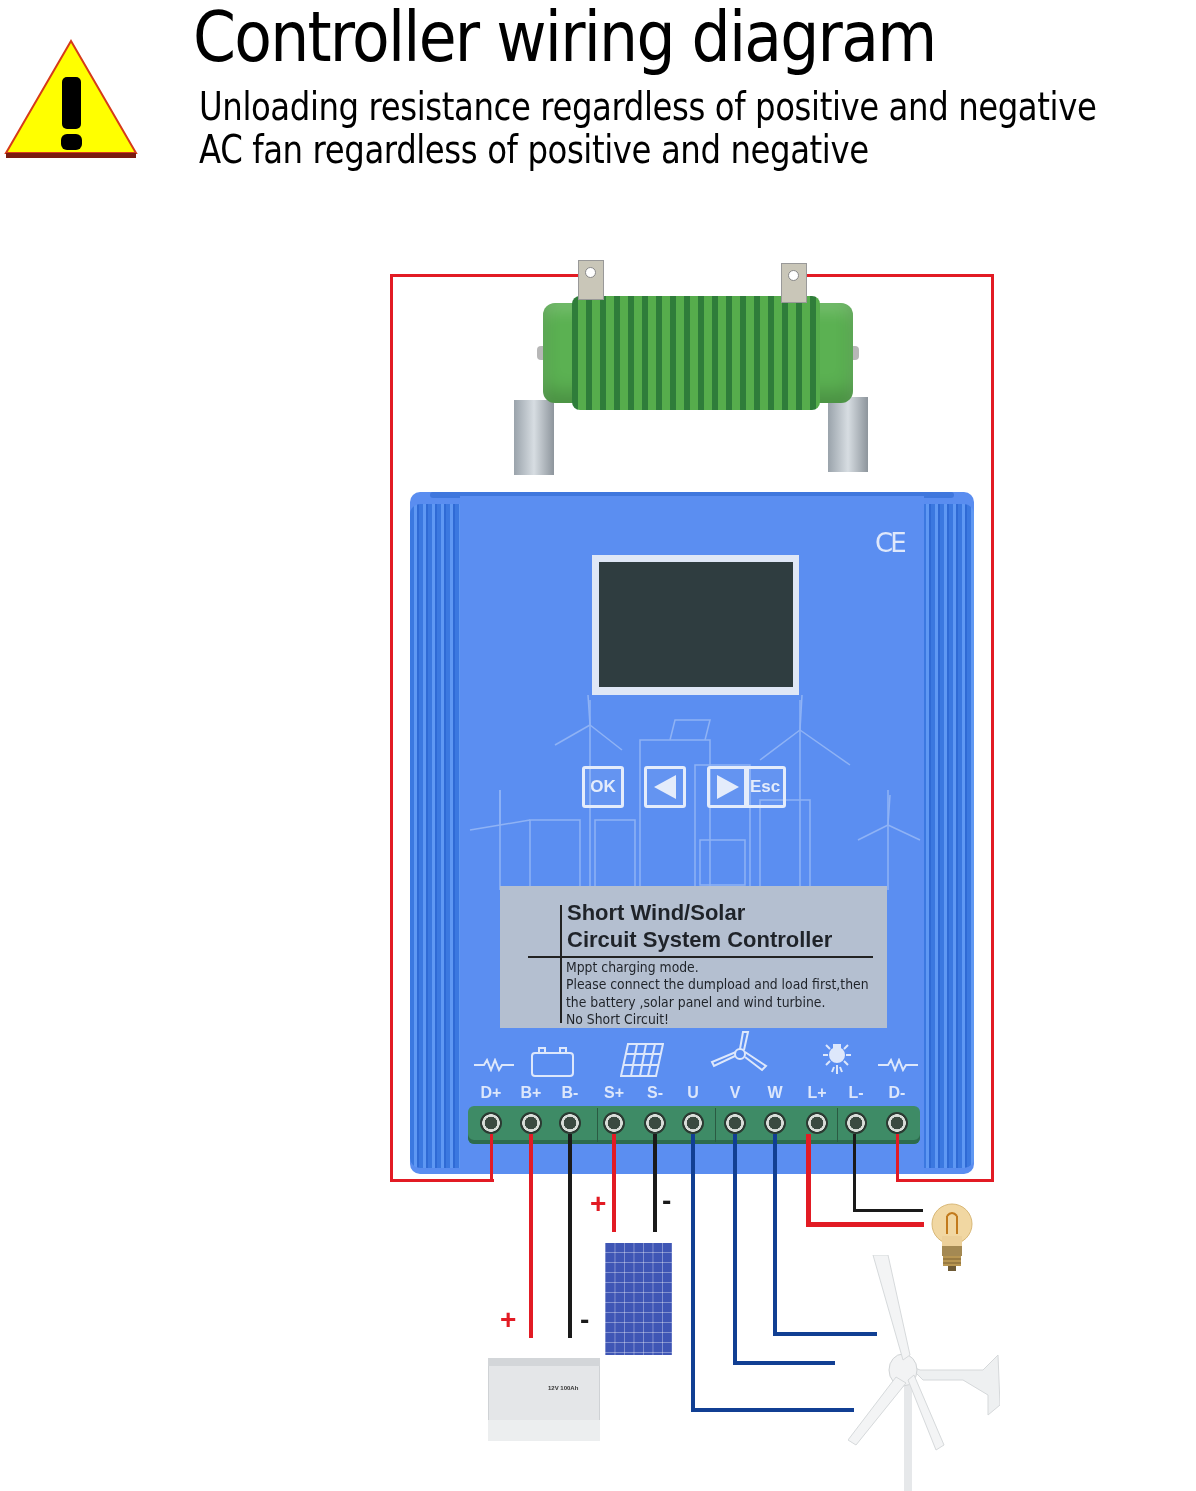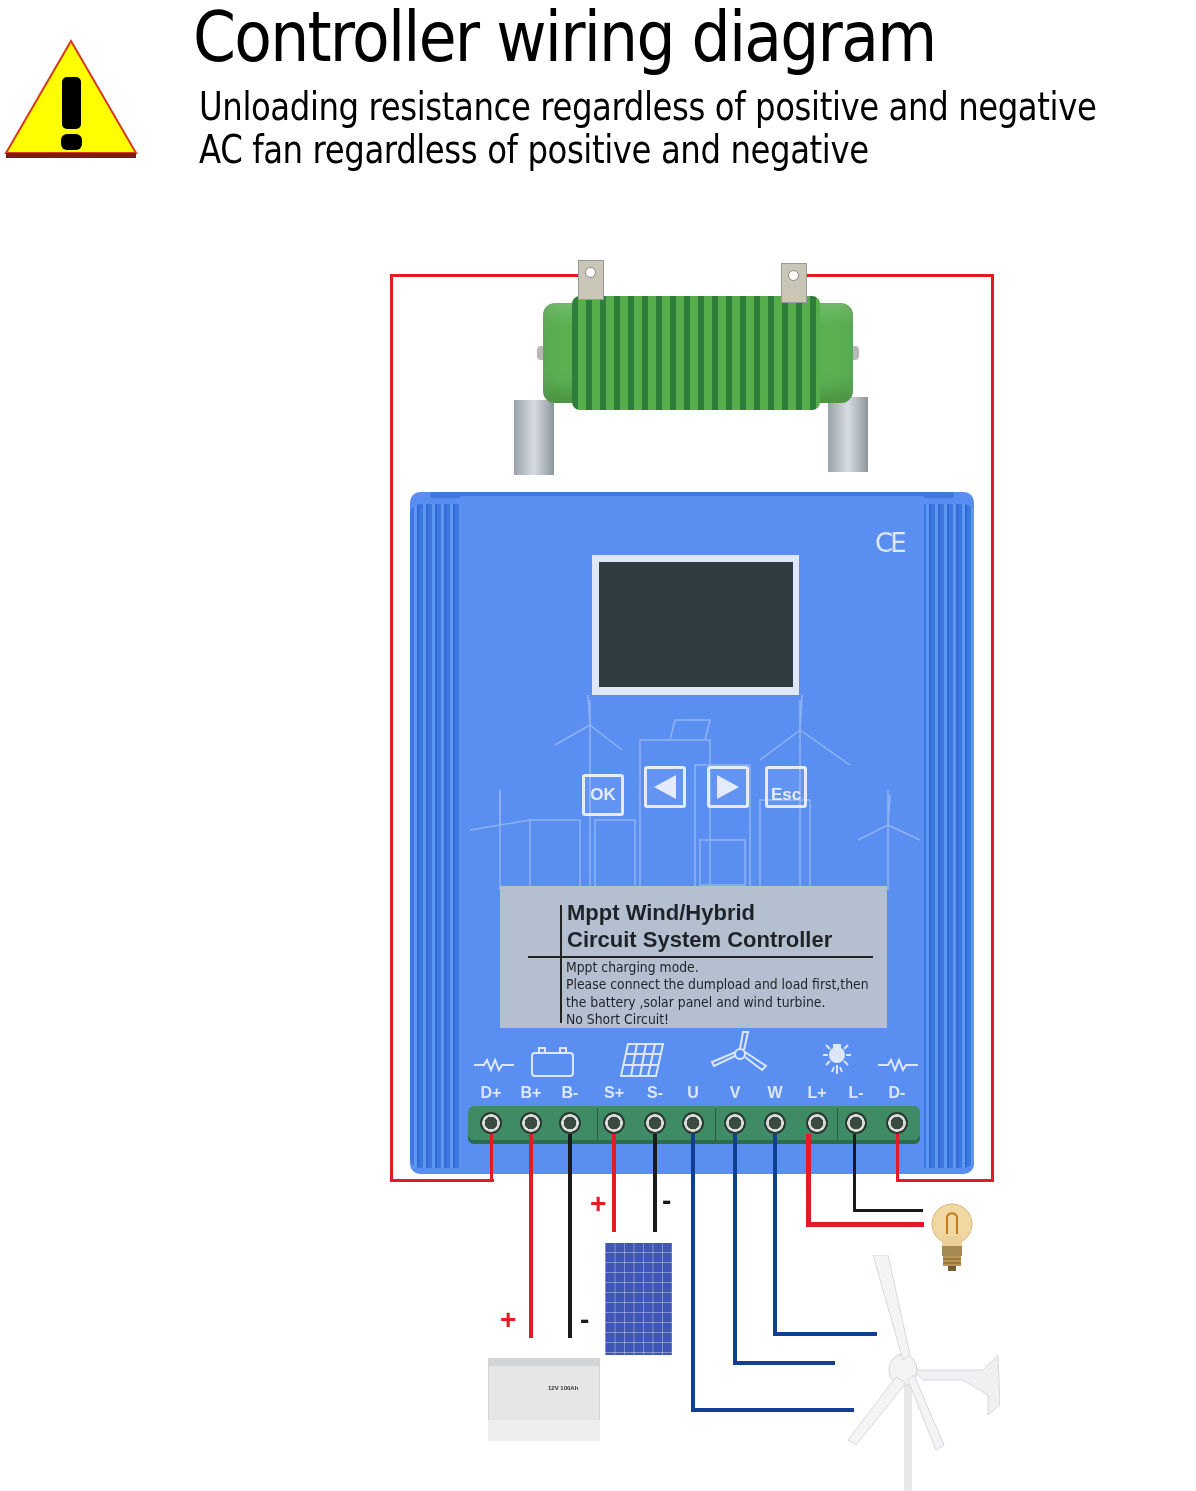--- a/index.html
+++ b/index.html
@@ -163,37 +163,37 @@
     <rect x="240" y="150" width="45" height="45"></rect>
     <rect x="135" y="130" width="40" height="70"></rect>
   </g>
 </svg>
 
 <div class="abs ce-mark">CE</div>
 
 <div class="abs lcd-frame"></div>
 <div class="abs lcd"></div>
 
-<div class="abs btn" style="left:582px; top:766px;margin-top:8px;">
+<div class="abs btn" style="left:582px; top:766px;">
     <span>OK</span>
   </div>
 <div class="abs btn" style="left:644px; top:766px;">
     <span class="tri-l"></span>
   </div>
 <div class="abs btn" style="left:707px; top:766px;">
     <span class="tri-r"></span>
   </div>
-<div class="abs btn" style="left:765px; top:766px;align-items:flex-end;">
+<div class="abs btn" style="left:744px; top:766px;">
     <span>Esc</span>
   </div>
 
 <div class="abs label-panel"></div>
 <div class="abs panel-vline"></div>
 <div class="abs panel-hline"></div>
-<div class="abs panel-title pt1">Mppt Wind/Hybrid</div>
+<div class="abs panel-title pt1">Short Wind/Solar</div>
 <div class="abs panel-title pt2">Circuit System Controller</div>
 <div class="abs panel-note pn1">Mppt charging mode.</div>
 <div class="abs panel-note pn2">Please connect the dumpload and load first,then</div>
 <div class="abs panel-note pn3">the battery ,solar panel and wind turbine.</div>
 <div class="abs panel-note pn4">No Short Circuit!</div>
 
 <svg class="abs" style="left:474px; top:1058px;" width="40" height="14" viewBox="0 0 40 14">
   <polyline points="0,7 10,7 13,2 17,12 21,2 25,12 28,7 40,7" fill="none" stroke="#dde7fb" stroke-width="2"></polyline>
 </svg>
 <svg class="abs" style="left:530px; top:1045px;" width="45" height="33" viewBox="0 0 45 33">

